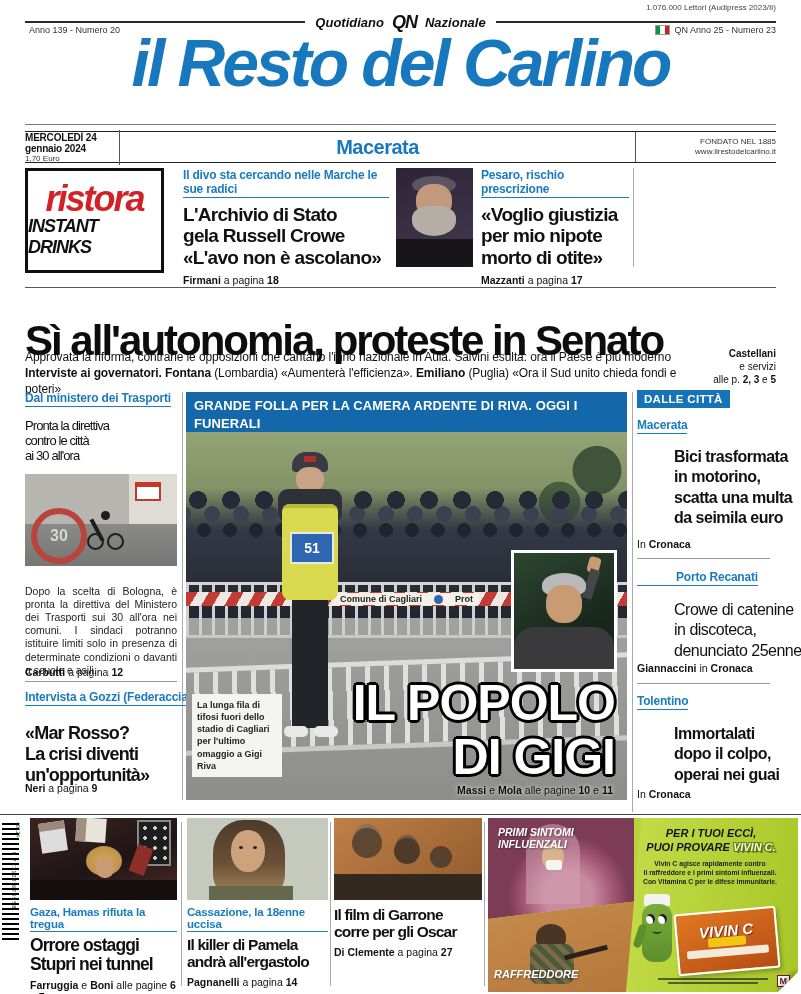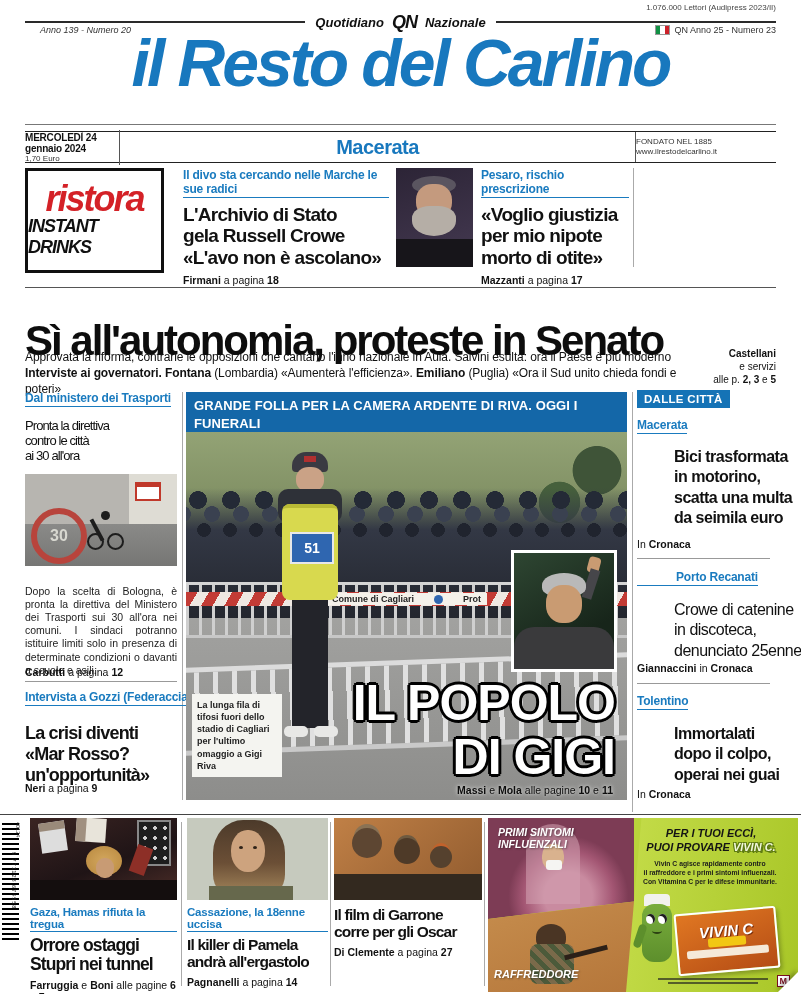--- a/index.html
+++ b/index.html
@@ -9,38 +9,38 @@
   b{font-weight:bold;}
   .ln{display:block;}
 
   
   .readers{top:3px;right:25px;font-size:8px;color:#444;}
   .qnrow{top:14px;left:25px;right:25px;display:flex;align-items:center;height:16px;}
   .qnline{flex:1;height:2px;background:#2a2a2a;}
   .qncenter{padding:0 10px;display:flex;align-items:center;gap:8px;}
   .qnword{font-style:italic;font-weight:bold;font-size:13px;color:#111;}
   .qnlogo{font-style:italic;font-weight:900;font-size:18px;letter-spacing:-1px;color:#111;}
-  .issueL{top:25px;left:40px;font-size:9px;color:#333;font-style:italic;}
+  .issueL{top:25px;left:29px;font-size:9px;color:#333;}
   .issueR{top:25px;right:25px;font-size:9px;color:#333;display:flex;align-items:center;gap:4px;}
   .flag{width:13px;height:8px;display:inline-block;border:0.5px solid #999;
         background:linear-gradient(90deg,#119144 0 33%,#fff 33% 66%,#cd212a 66%);}
   .biglogo{top:30px;left:0;right:0;text-align:center;color:#1878be;
            font-style:italic;font-weight:900;font-size:66px;letter-spacing:-3px;line-height:1;}
   .mastrule{top:124px;left:25px;right:25px;border-top:1px solid #777;}
 
   
   .datebar{top:131px;left:25px;right:25px;height:30px;border-top:1.5px solid #222;
            border-bottom:1.5px solid #222;display:flex;align-items:center;}
   .db-left{width:90px;padding:2px 4px 2px 0;border-right:1px solid #555;}
   .db-date{font-weight:bold;font-size:10px;letter-spacing:-0.2px;}
   .db-price{font-size:8px;color:#333;}
   .db-center{flex:1;text-align:center;border-right:1px solid #555;align-self:stretch;
              display:flex;align-items:center;justify-content:center;}
   .db-ed{color:#1878be;font-weight:bold;font-size:20px;letter-spacing:-0.5px;}
-  .db-right{width:140px;text-align:left;font-size:8px;color:#333;line-height:1.3;}
+  .db-right{width:140px;text-align:right;font-size:8px;color:#333;line-height:1.3;}
 
   
   .kicker{font-size:12px;font-weight:bold;color:#1a7bbf;display:inline-block;
           border-bottom:1.5px solid #1a7bbf;padding-bottom:1px;letter-spacing:-0.2px;}
   .byline{font-size:10.5px;color:#111;}
   .ad-ristora{left:25px;top:168px;width:133px;height:99px;border:3px solid #101010;
               display:flex;flex-direction:column;align-items:center;justify-content:center;background:#fff;}
   .ristora-w{color:#d42127;font-style:italic;font-weight:900;font-size:36px;letter-spacing:-2px;line-height:0.9;}
   .ristora-t{color:#101010;font-style:italic;font-weight:bold;font-size:18px;letter-spacing:-1px;}
   .toparticle h3{margin:6px 0 6px;font-size:19px;line-height:1.12;letter-spacing:-0.7px;}
@@ -96,21 +96,21 @@
       radial-gradient(circle 8px at 18px 10px,#3a4150 97%,transparent) 8px 16px/29px 26px repeat-x,
       radial-gradient(circle 7px at 14px 8px,#20242e 97%,transparent) 4px 34px/26px 22px repeat-x,
       linear-gradient(180deg,transparent 0,#333845 42px,#23262e 100%);}
   .mp-barrier{position:absolute;left:0;right:0;top:150px;height:50px;
       border-top:3px solid #d5d5d5;border-bottom:3px solid #c7c7c7;
       background:repeating-linear-gradient(90deg,#cfcfcf 0 3px,transparent 3px 13px);}
   .mp-tape{position:absolute;left:0;right:0;top:160px;height:14px;
       background:repeating-linear-gradient(120deg,#c23b35 0 10px,#efe8e2 10px 20px);
       display:flex;align-items:center;justify-content:center;}
   .mp-tapelabel{background:#f4f1ea;color:#222;font-weight:bold;font-size:9px;padding:1px 6px;
-      display:flex;align-items:center;gap:20px;white-space:nowrap;}
+      display:flex;align-items:center;gap:12px;white-space:nowrap;}
   .protdot{width:9px;height:9px;border-radius:50%;background:#2f66b0;display:inline-block;}
   .mp-barrier2{position:absolute;left:-10px;right:-10px;top:228px;height:78px;transform:rotate(-2deg);
       border-top:5px solid #dcdcdc;border-bottom:5px solid #c9c9c9;
       background:repeating-linear-gradient(90deg,#e0e0e0 0 5px,transparent 5px 19px);}
   .steward{position:absolute;left:88px;top:20px;width:72px;height:330px;}
   .st-beanie{position:absolute;left:18px;top:0;width:36px;height:20px;background:#3a3a42;border-radius:14px 14px 4px 4px;}
   .st-tag{position:absolute;left:30px;top:4px;width:12px;height:6px;background:#b03030;}
   .st-face{position:absolute;left:22px;top:15px;width:28px;height:25px;background:#caa286;border-radius:45%;}
   .st-hood{position:absolute;left:4px;top:37px;width:64px;height:34px;background:#2e3138;border-radius:10px;}
   .st-vest{position:absolute;left:8px;top:52px;width:56px;height:96px;background:#d8d94e;border-radius:8px;
@@ -362,22 +362,22 @@
     <div class="tp-wh2"></div>
     <div class="tp-bike"></div>
     <div class="tp-head"></div>
   </div>
   <p class="abs lc-body">Dopo la scelta di Bologna, è pronta la direttiva del Ministero dei Trasporti sui 30 all'ora nei comuni. I sindaci potranno istituire limiti solo in presenza di determinate condizioni o davanti a scuole e asili.</p>
   <div class="abs byline lc-by1"><b>Carbutti</b><span> a pagina </span><b>12</b></div>
   <div class="abs lc-div"></div>
 
   <span class="abs kicker lc-k2">Intervista a Gozzi (Federacciai)</span>
   <h2 class="abs lc-h2">
+    <span class="ln">«Mar Rosso?</span>
     <span class="ln">La crisi diventi</span>
-    <span class="ln">«Mar Rosso?</span>
     <span class="ln">un'opportunità»</span>
   </h2>
   <div class="abs byline lc-by2"><b>Neri</b><span> a pagina </span><b>9</b></div>
 
   <div class="abs banner">
     <div>GRANDE FOLLA PER LA CAMERA ARDENTE DI RIVA. OGGI I FUNERALI</div>
     <div>LO SCRITTORE MARCELLO FOIS: «DIEDE DIGNITÀ A NOI SARDI»</div>
   </div>
 
   <div class="abs mainphoto">

